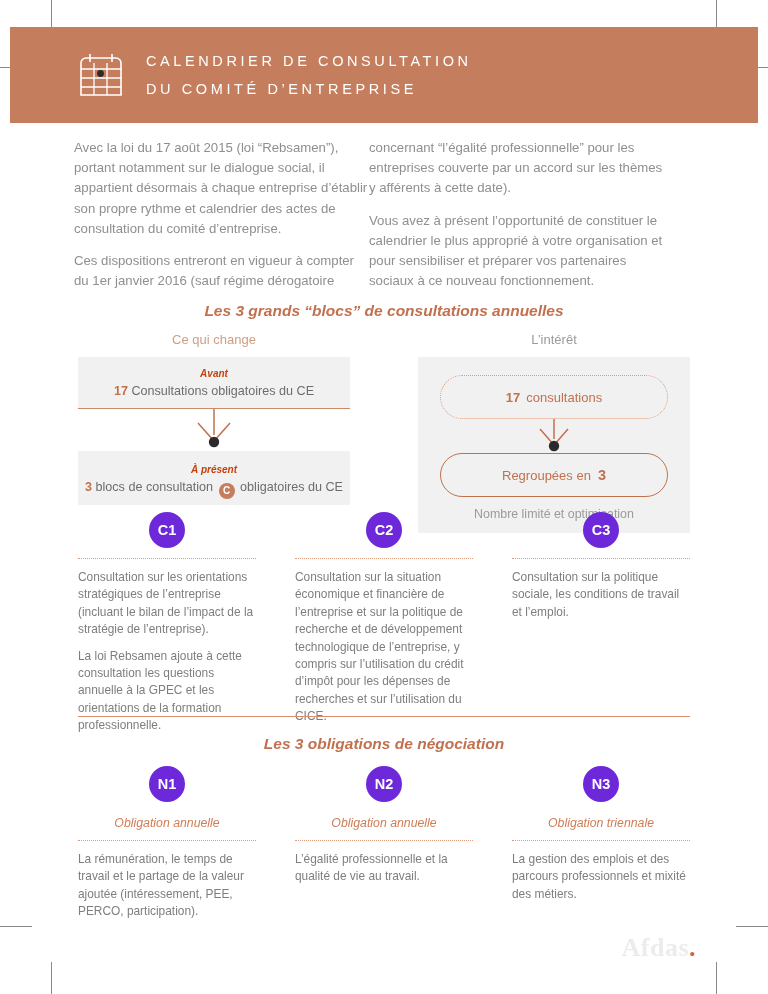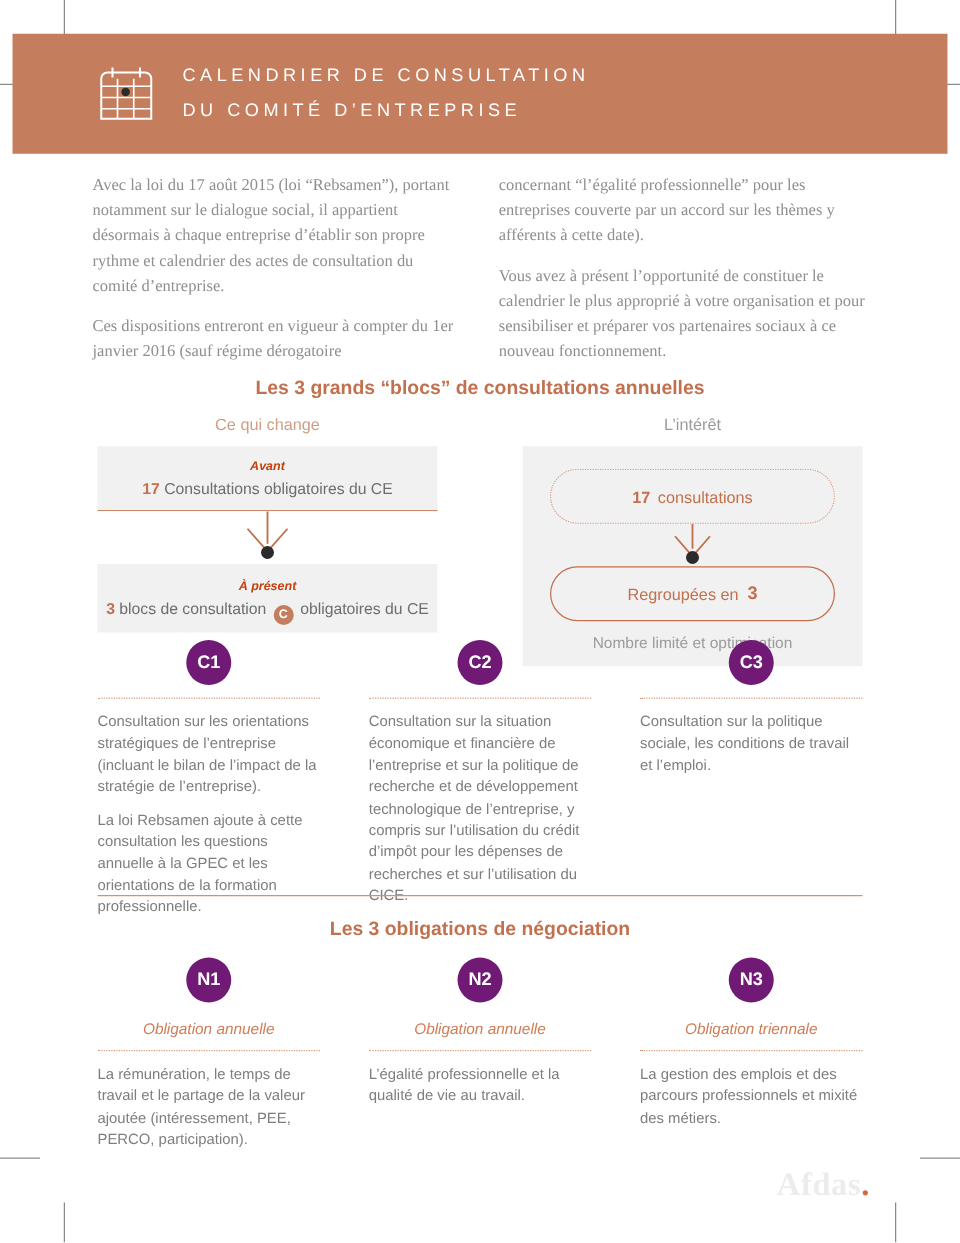--- a/index.html
+++ b/index.html
@@ -52,37 +52,36 @@
     line-height: 1.95;
     font-weight: 400;
   }
 
   
   .intro {
     position: absolute;
     left: 74px; top: 138px;
     width: 620px;
     display: flex;
-    gap: 30px;
-    font-family: Liberation Serif, serif;
   }
   .intro-col { width: 295px; }
   .intro-col p {
     font-size: 13.2px;
     line-height: 1.53;
     color: #8f8f8f;
     margin-bottom: 12px;
   }
   .intro-col p:last-child { margin-bottom: 0; }
 
   
   .section-title {
     position: absolute;
     left: 0; right: 0;
     text-align: center;
+    font-style: italic;
     font-weight: bold;
     font-size: 15.5px;
     color: #c2714e;
   }
   .st-blocs { top: 302px; }
   .st-nego  { top: 735px; }
 
   
   .diagram {
     position: absolute;
@@ -177,21 +176,21 @@
     justify-content: space-between;
   }
   .cols-c { top: 512px; }
   .cols-n { top: 766px; }
 
   .col { width: 178px; }
   .col-badge-row { display: flex; justify-content: center; }
   .badge {
     width: 36px; height: 36px;
     border-radius: 50%;
-    background: #701a75;
+    background: #6d28d9;
     color: #ffffff;
     font-size: 14.5px;
     font-weight: bold;
     display: flex;
     align-items: center;
     justify-content: center;
   }
   .col-subtitle {
     text-align: center;
     font-style: italic;

